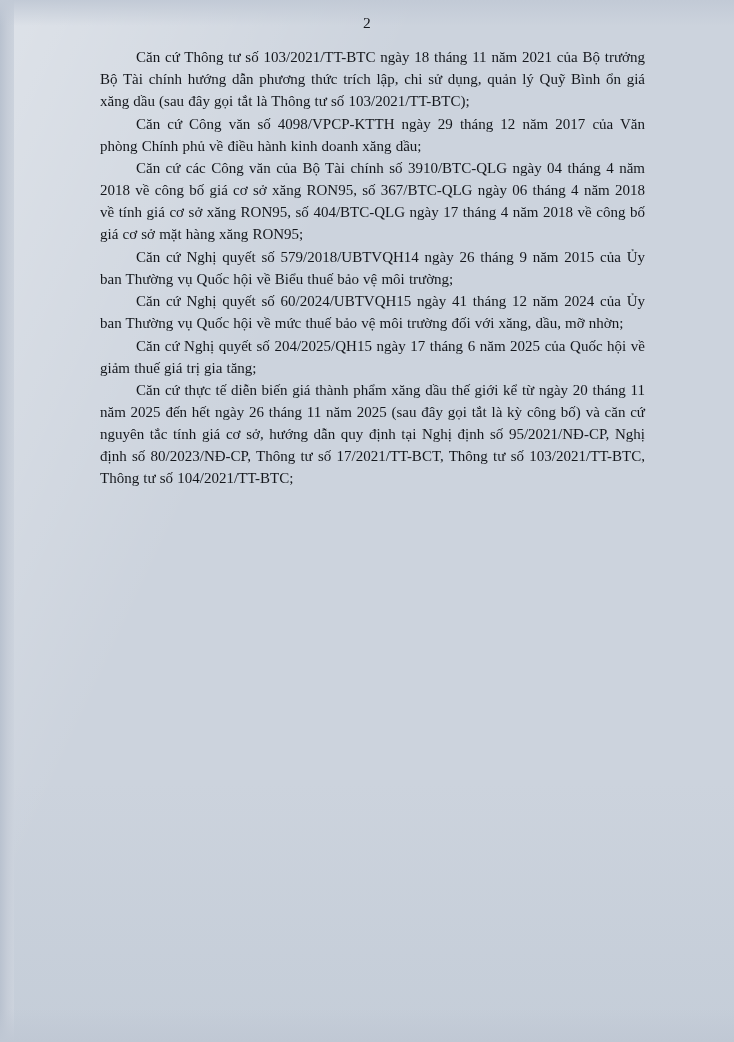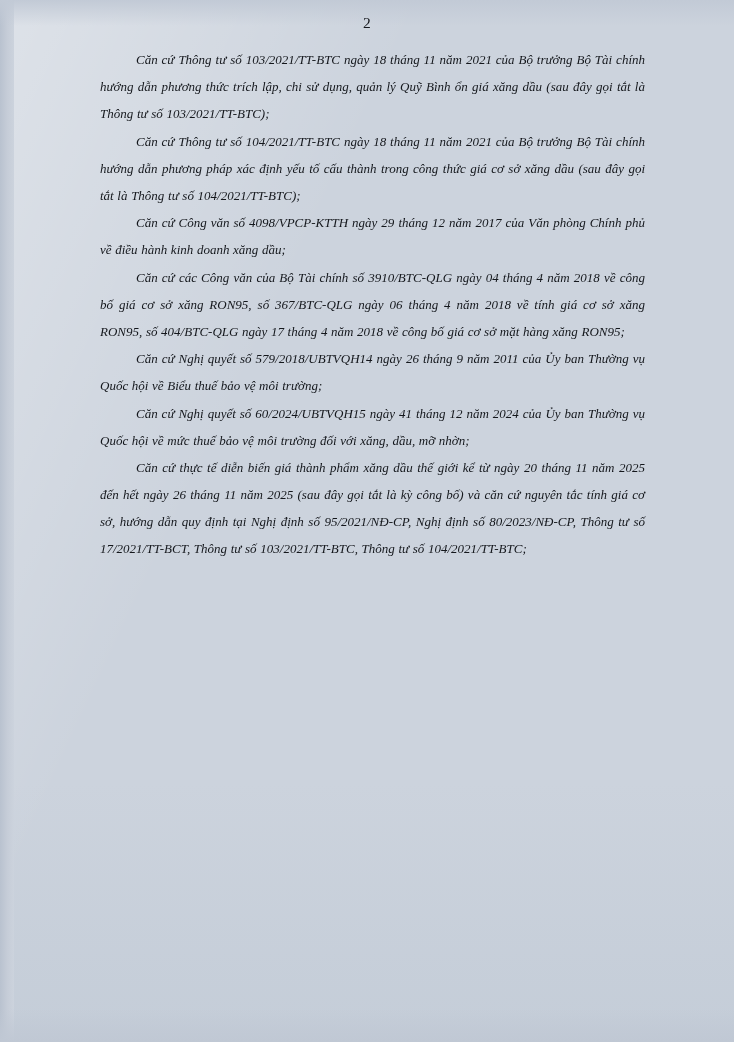--- a/index.html
+++ b/index.html
@@ -59,46 +59,45 @@
   }
   .body-text {
     position: absolute;
     top: 46px;
     left: 100px;
     width: 545px;
   }
   .para {
     margin: 0 0 0.5px 0;
     text-indent: 36px;
-    font-size: 13px;
-    line-height: 27px;
+    font-size: 15px;
+    line-height: 22px;
     color: #14171c;
     text-align: justify;
     text-justify: inter-word;
     word-spacing: 0.4px;
-    font-style: italic;
   }
   .para:last-child {
     margin-bottom: 4px;
   }
 </style>
 </head>
 <body>
 
 <div class="page">
 
   <div class="left-edge"></div>
   <div class="top-shade"></div>
   <div class="bottom-shade"></div>
 
   <div class="page-number">2</div>
 
   <div class="body-text">
     <p class="para">Căn cứ Thông tư số 103/2021/TT-BTC ngày 18 tháng 11 năm 2021 của Bộ trưởng Bộ Tài chính hướng dẫn phương thức trích lập, chi sử dụng, quản lý Quỹ Bình ổn giá xăng dầu (sau đây gọi tắt là Thông tư số 103/2021/TT-BTC);</p>
-    <p class="para">Căn cứ Thông tư số 104/2021/TT-BTC ngày 18 tháng 11 năm 2021 của Bộ trưởng Bộ Tài chính hướng dẫn phương pháp xác định yếu tố cấu thành trong công thức giá cơ sở xăng dầu (sau đây gọi tắt là Thông tư số 104/2021/TT-BTC);</p>
     <p class="para">Căn cứ Công văn số 4098/VPCP-KTTH ngày 29 tháng 12 năm 2017 của Văn phòng Chính phủ về điều hành kinh doanh xăng dầu;</p>
     <p class="para">Căn cứ các Công văn của Bộ Tài chính số 3910/BTC-QLG ngày 04 tháng 4 năm 2018 về công bố giá cơ sở xăng RON95, số 367/BTC-QLG ngày 06 tháng 4 năm 2018 về tính giá cơ sở xăng RON95, số 404/BTC-QLG ngày 17 tháng 4 năm 2018 về công bố giá cơ sở mặt hàng xăng RON95;</p>
-    <p class="para">Căn cứ Nghị quyết số 579/2018/UBTVQH14 ngày 26 tháng 9 năm 2011 của Ủy ban Thường vụ Quốc hội về Biểu thuế bảo vệ môi trường;</p>
+    <p class="para">Căn cứ Nghị quyết số 579/2018/UBTVQH14 ngày 26 tháng 9 năm 2015 của Ủy ban Thường vụ Quốc hội về Biểu thuế bảo vệ môi trường;</p>
     <p class="para">Căn cứ Nghị quyết số 60/2024/UBTVQH15 ngày 41 tháng 12 năm 2024 của Ủy ban Thường vụ Quốc hội về mức thuế bảo vệ môi trường đối với xăng, dầu, mỡ nhờn;</p>
+    <p class="para">Căn cứ Nghị quyết số 204/2025/QH15 ngày 17 tháng 6 năm 2025 của Quốc hội về giảm thuế giá trị gia tăng;</p>
     <p class="para">Căn cứ thực tế diễn biến giá thành phẩm xăng dầu thế giới kể từ ngày 20 tháng 11 năm 2025 đến hết ngày 26 tháng 11 năm 2025 (sau đây gọi tắt là kỳ công bố) và căn cứ nguyên tắc tính giá cơ sở, hướng dẫn quy định tại Nghị định số 95/2021/NĐ-CP, Nghị định số 80/2023/NĐ-CP, Thông tư số 17/2021/TT-BCT, Thông tư số 103/2021/TT-BTC, Thông tư số 104/2021/TT-BTC;</p>
   </div>
 
 </div>
 
 </body></html>

